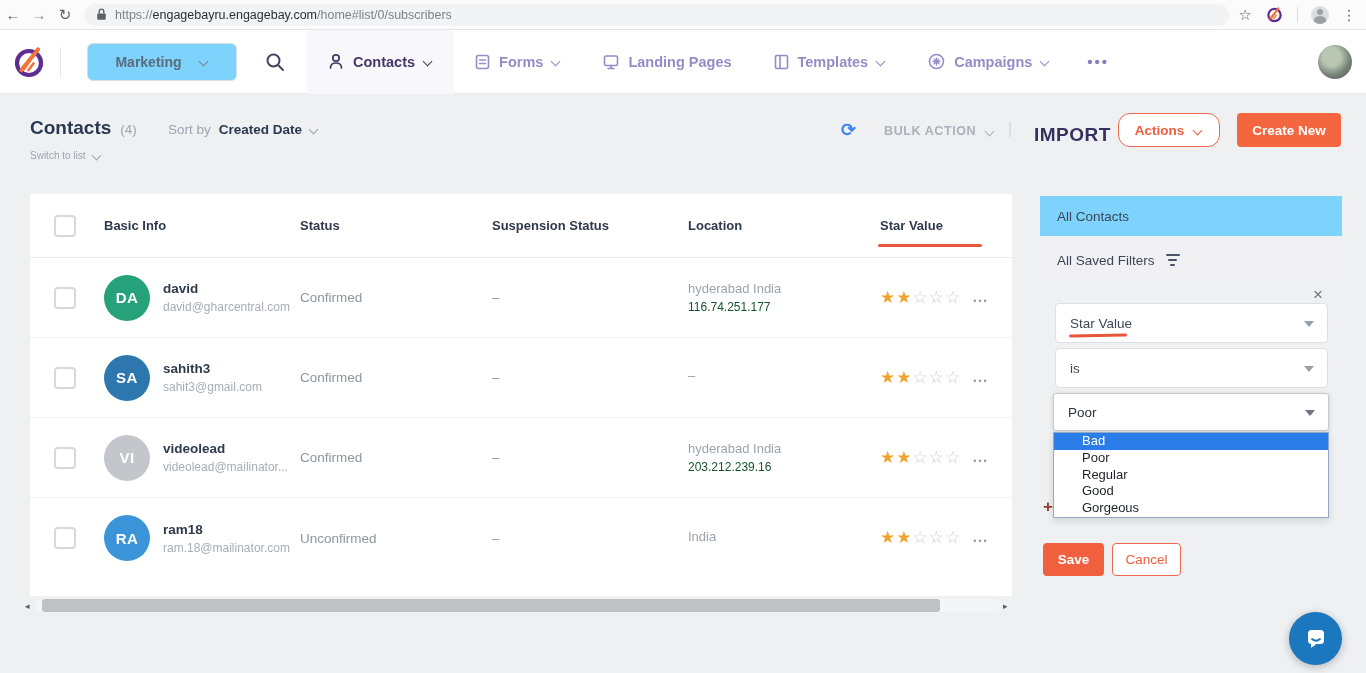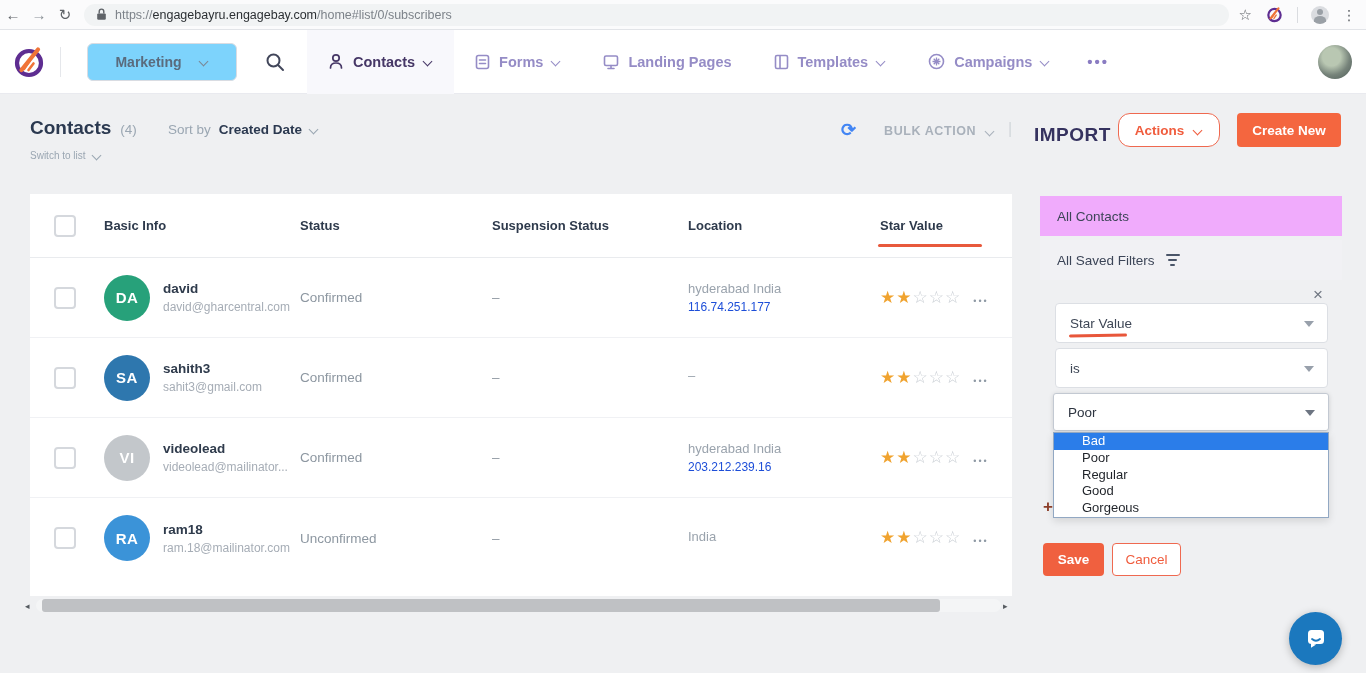--- a/index.html
+++ b/index.html
@@ -59,35 +59,35 @@
   .th-star .sort-underline { position:absolute; left:-2px; top:26px; width:104px; height:3px; background:#e8593c; border-radius:2px; }
   .cb { width:22px; height:22px; border:2px solid #d5d8dd; border-radius:4px; background:#fff; margin-left:24px; cursor:pointer; }
   .t-row { height:80px; border-bottom:1px solid #f0f1f4; cursor:pointer; }
   .t-row:last-child { border-bottom:none; }
   .basic-cell { display:flex; align-items:center; gap:13px; }
   .avatar { width:46px; height:46px; border-radius:50%; display:flex; align-items:center; justify-content:center; color:#fff; font-size:15px; font-weight:bold; letter-spacing:.5px; flex:0 0 auto; }
   .c-name { font-size:13.5px; font-weight:bold; color:#2f3b4c; }
   .c-email { font-size:12px; color:#a6adb6; margin-top:4px; max-width:130px; overflow:hidden; white-space:nowrap; text-overflow:ellipsis; }
   .c-status, .c-dash { font-size:13.5px; color:#8d97a1; }
   .c-loc { font-size:13px; color:#9aa3ad; }
-  .c-loc-sub { font-size:12px; color:#1d4ed8; margin-top:4px; }
+  .c-loc-sub { font-size:12px; color:#14532d; margin-top:4px; }
   .star-cell { display:flex; align-items:center; }
   .star { font-size:17px; line-height:1; margin-right:1px; cursor:pointer; }
   .star-filled { color:#f0a32f; }
   .star-empty { color:#c9ced4; }
   .row-dots { margin-left:12px; color:#8f9aa5; font-size:9px; letter-spacing:2px; cursor:pointer; padding-top:6px; }
 
   
   .hscroll { position:absolute; left:25px; top:598px; width:987px; height:15px; display:flex; align-items:center; }
   .hs-arrow { font-size:9px; color:#555a60; width:9px; cursor:pointer; }
   .hs-track { flex:1; height:13px; background:#f4f5f6; border-radius:7px; position:relative; margin:0 2px; }
   .hs-thumb { position:absolute; left:6px; top:0; width:898px; height:13px; background:#bfc1c4; border-radius:3px; cursor:grab; }
 
   
-  .all-contacts { position:absolute; left:1040px; top:196px; width:302px; height:40px; background:#f0abfc; display:flex; align-items:center; padding-left:17px; font-size:13.5px; color:#3c4557; cursor:pointer; }
+  .all-contacts { position:absolute; left:1040px; top:196px; width:302px; height:40px; background:#7dd3fc; display:flex; align-items:center; padding-left:17px; font-size:13.5px; color:#3c4557; cursor:pointer; }
   .all-saved { position:absolute; left:1040px; top:240px; width:302px; height:40px; background:#f1f1f4; display:flex; align-items:center; gap:11px; padding-left:17px; font-size:13.5px; color:#3c4557; cursor:pointer; }
   .filter-ico { display:inline-flex; flex-direction:column; gap:3px; }
   .filter-ico i { display:block; height:1.8px; background:#4a5568; border-radius:1px; }
   .filter-ico i:nth-child(1){ width:14px; } .filter-ico i:nth-child(2){ width:9px; margin-left:2px; } .filter-ico i:nth-child(3){ width:5px; margin-left:4px; }
   .panel-close { position:absolute; left:1313px; top:286px; font-size:17px; color:#6f7682; cursor:pointer; line-height:1; }
   .sel { position:absolute; left:1055px; width:273px; height:40px; background:#fff; border:1px solid #dcdfe4; border-radius:4px; display:flex; align-items:center; padding-left:14px; font-size:13.5px; color:#3e4756; cursor:pointer; }
   .sel-field { top:303px; } .sel-op { top:348px; }
   .sel-caret { position:absolute; right:13px; top:17px; width:0; height:0; border-left:5px solid transparent; border-right:5px solid transparent; border-top:6px solid #98a0ab; }
   .red-mark { position:absolute; left:13px; top:30px; width:58px; height:3px; background:#e8563a; border-radius:3px; transform:rotate(-1.2deg); }
   .sel-value { position:absolute; left:1053px; top:393px; width:276px; height:38px; background:#fff; border:1px solid #c3c9d2; border-radius:3px; box-shadow:0 1px 5px rgba(0,0,0,.14); display:flex; align-items:center; padding-left:14px; font-size:13.5px; color:#2d3440; cursor:pointer; }

